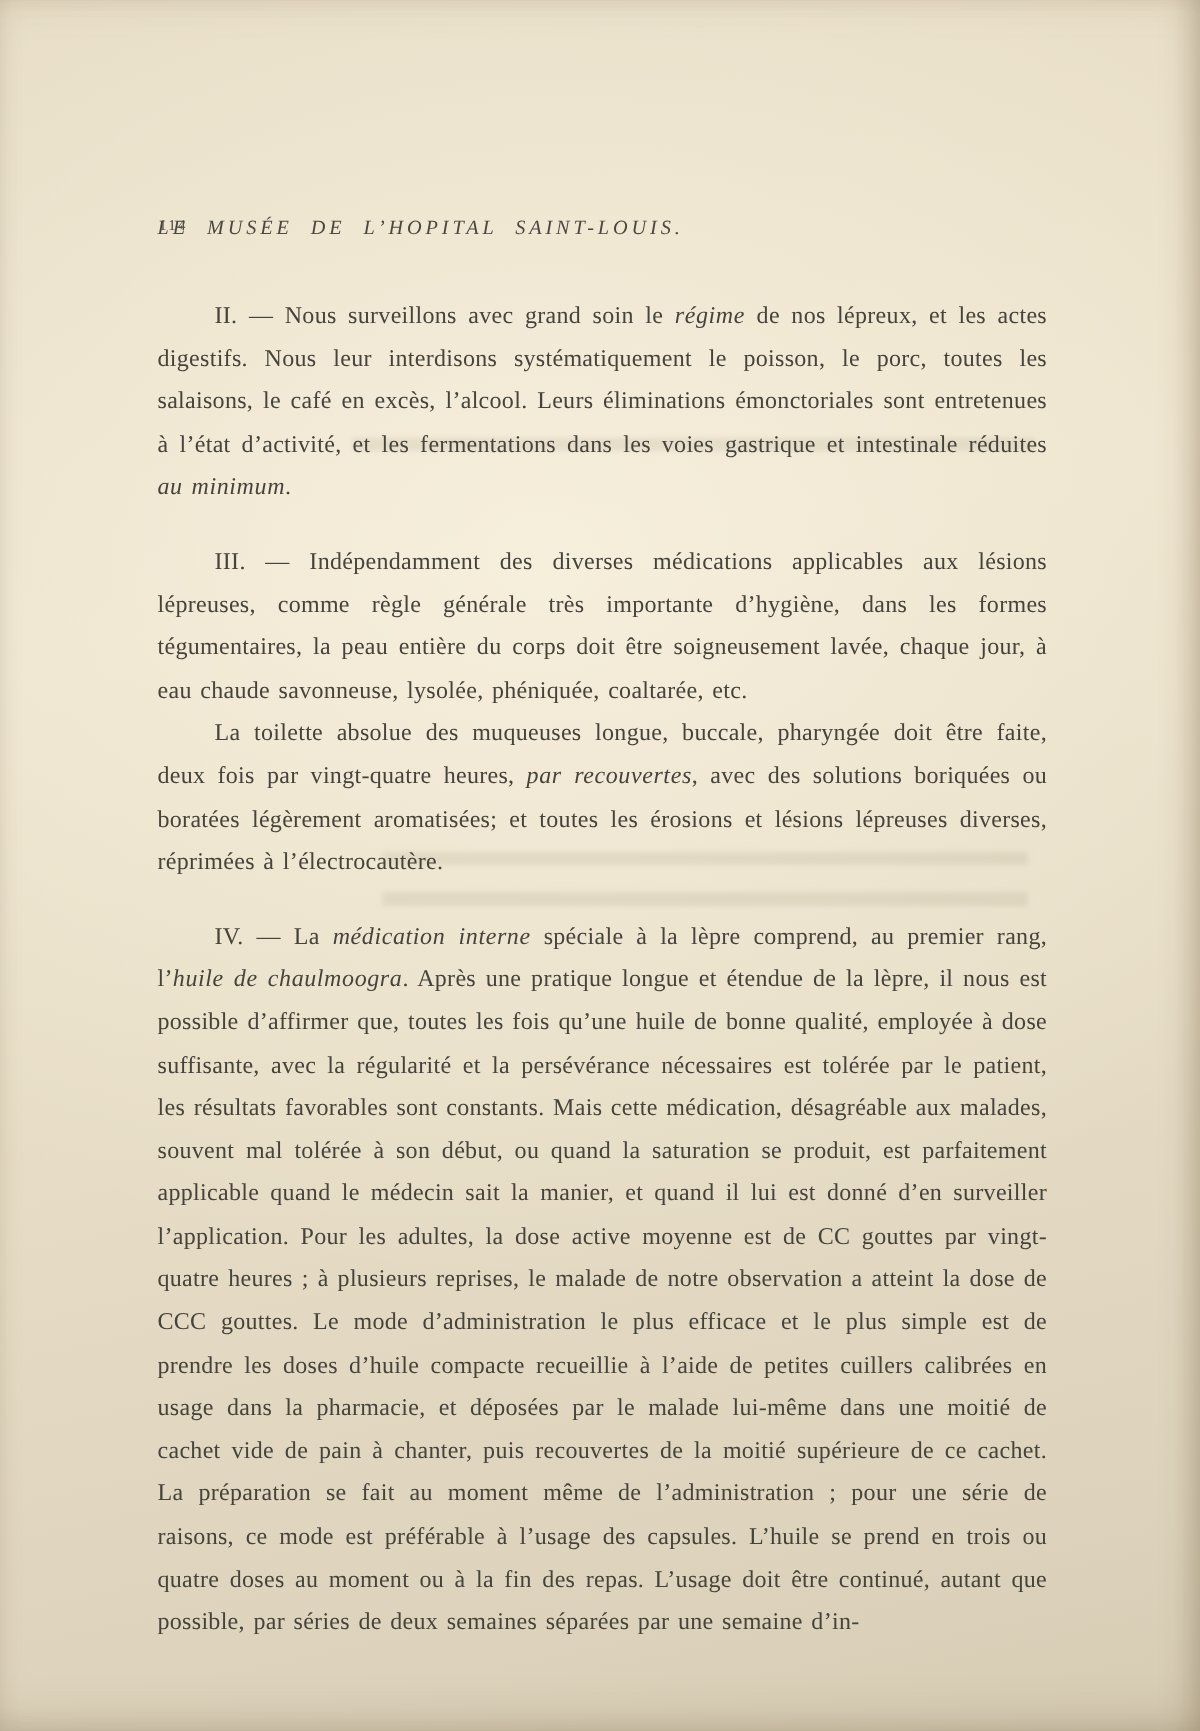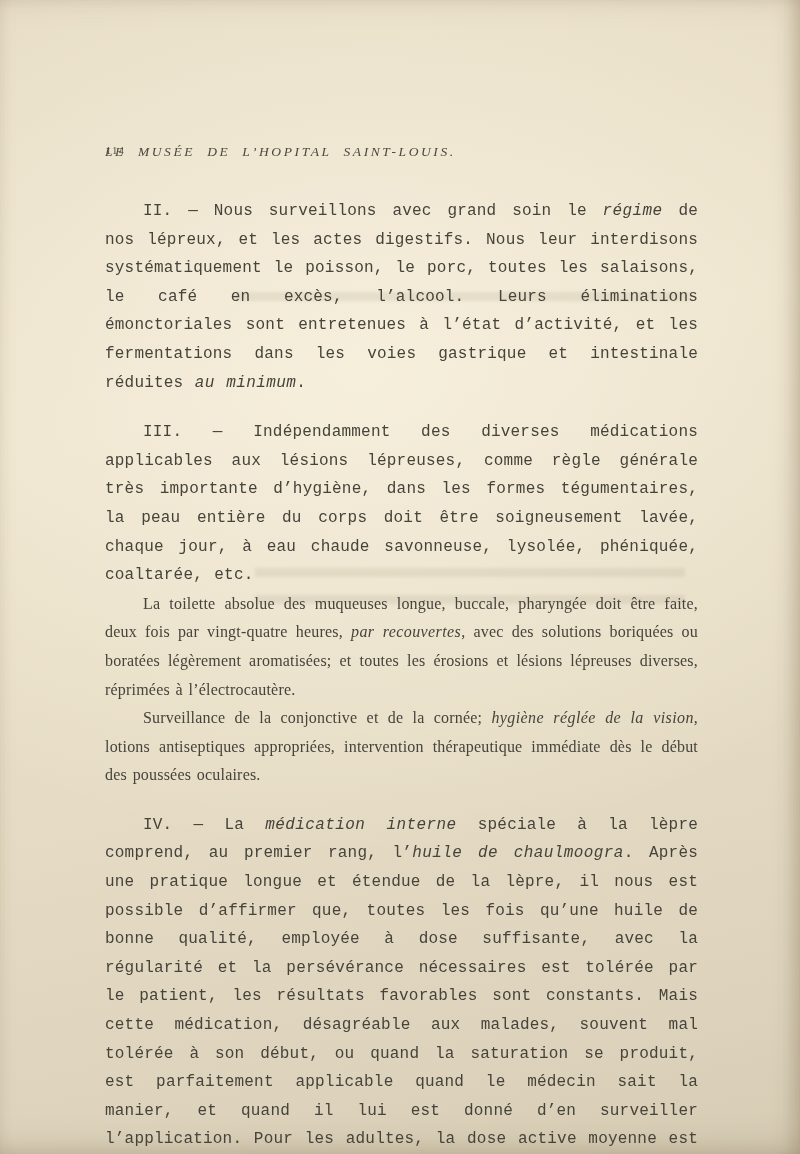--- a/index.html
+++ b/index.html
@@ -47,21 +47,21 @@
     position: absolute;
     top: 176px; left: 105px; width: 593px;
     font-size: 16px;
     line-height: 28.6px;
     text-align: justify;
     letter-spacing: 0.2px;
     word-spacing: 1.5px;
     color: #46433b;
   }
   .para { margin: 0; text-indent: 38px; }
-  .para.section-start { margin-top: 21px; font-family: Liberation Mono, monospace; }
+  .para.section-start { margin-top: 21px; }
   .para i { font-style: italic; letter-spacing: 0.4px; }
   
   .ghost {
     position: absolute;
     filter: blur(1.6px);
     pointer-events: none;
   }
   .ghost-lines {
     width: 100%; height: 100%;
     background: repeating-linear-gradient(
@@ -86,17 +86,16 @@
     <div class="ghost-lines"></div>
   </div>
   <div class="ghost ghost-2">
     <div class="ghost-lines"></div>
   </div>
 
   <div class="text-block">
       <p class="para section-start"><span>II. — Nous surveillons avec grand soin le </span><i>régime</i><span> de nos lépreux, et les actes digestifs. Nous leur interdisons systématiquement le poisson, le porc, toutes les salaisons, le café en excès, l’alcool. Leurs éliminations émonctoriales sont entretenues à l’état d’activité, et les fermentations dans les voies gastrique et intestinale réduites </span><i>au minimum</i><span>.</span></p>
       <p class="para section-start"><span>III. — Indépendamment des diverses médications applicables aux lésions lépreuses, comme règle générale très importante d’hygiène, dans les formes tégumentaires, la peau entière du corps doit être soigneusement lavée, chaque jour, à eau chaude savonneuse, lysolée, phéniquée, coaltarée, etc.</span></p>
       <p class="para"><span>La toilette absolue des muqueuses longue, buccale, pharyngée doit être faite, deux fois par vingt-quatre heures, </span><i>par recouvertes</i><span>, avec des solutions boriquées ou boratées légèrement aromatisées; et toutes les érosions et lésions lépreuses diverses, réprimées à l’électrocautère.</span></p>
-      <p class="para"><span>Surveillance de la conjonctive et de la cornée; </span><i>hygiène réglée de la vision</i><span>, lotions antiseptiques appropriées, intervention thérapeutique immédiate dès le début des poussées oculaires.</span></p>
       <p class="para section-start"><span>IV. — La </span><i>médication interne</i><span> spéciale à la lèpre comprend, au premier rang, l’</span><i>huile de chaulmoogra</i><span>. Après une pratique longue et étendue de la lèpre, il nous est possible d’affirmer que, toutes les fois qu’une huile de bonne qualité, employée à dose suffisante, avec la régularité et la persévérance nécessaires est tolérée par le patient, les résultats favorables sont constants. Mais cette médication, désagréable aux malades, souvent mal tolérée à son début, ou quand la saturation se produit, est parfaitement applicable quand le médecin sait la manier, et quand il lui est donné d’en surveiller l’application. Pour les adultes, la dose active moyenne est de CC gouttes par vingt-quatre heures ; à plusieurs reprises, le malade de notre observation a atteint la dose de CCC gouttes. Le mode d’administration le plus efficace et le plus simple est de prendre les doses d’huile compacte recueillie à l’aide de petites cuillers calibrées en usage dans la pharmacie, et déposées par le malade lui-même dans une moitié de cachet vide de pain à chanter, puis recouvertes de la moitié supérieure de ce cachet. La préparation se fait au moment même de l’administration ; pour une série de raisons, ce mode est préférable à l’usage des capsules. L’huile se prend en trois ou quatre doses au moment ou à la fin des repas. L’usage doit être continué, autant que possible, par séries de deux semaines séparées par une semaine d’in-</span></p>
     </div>
 
 </div>
 
 </body></html>

